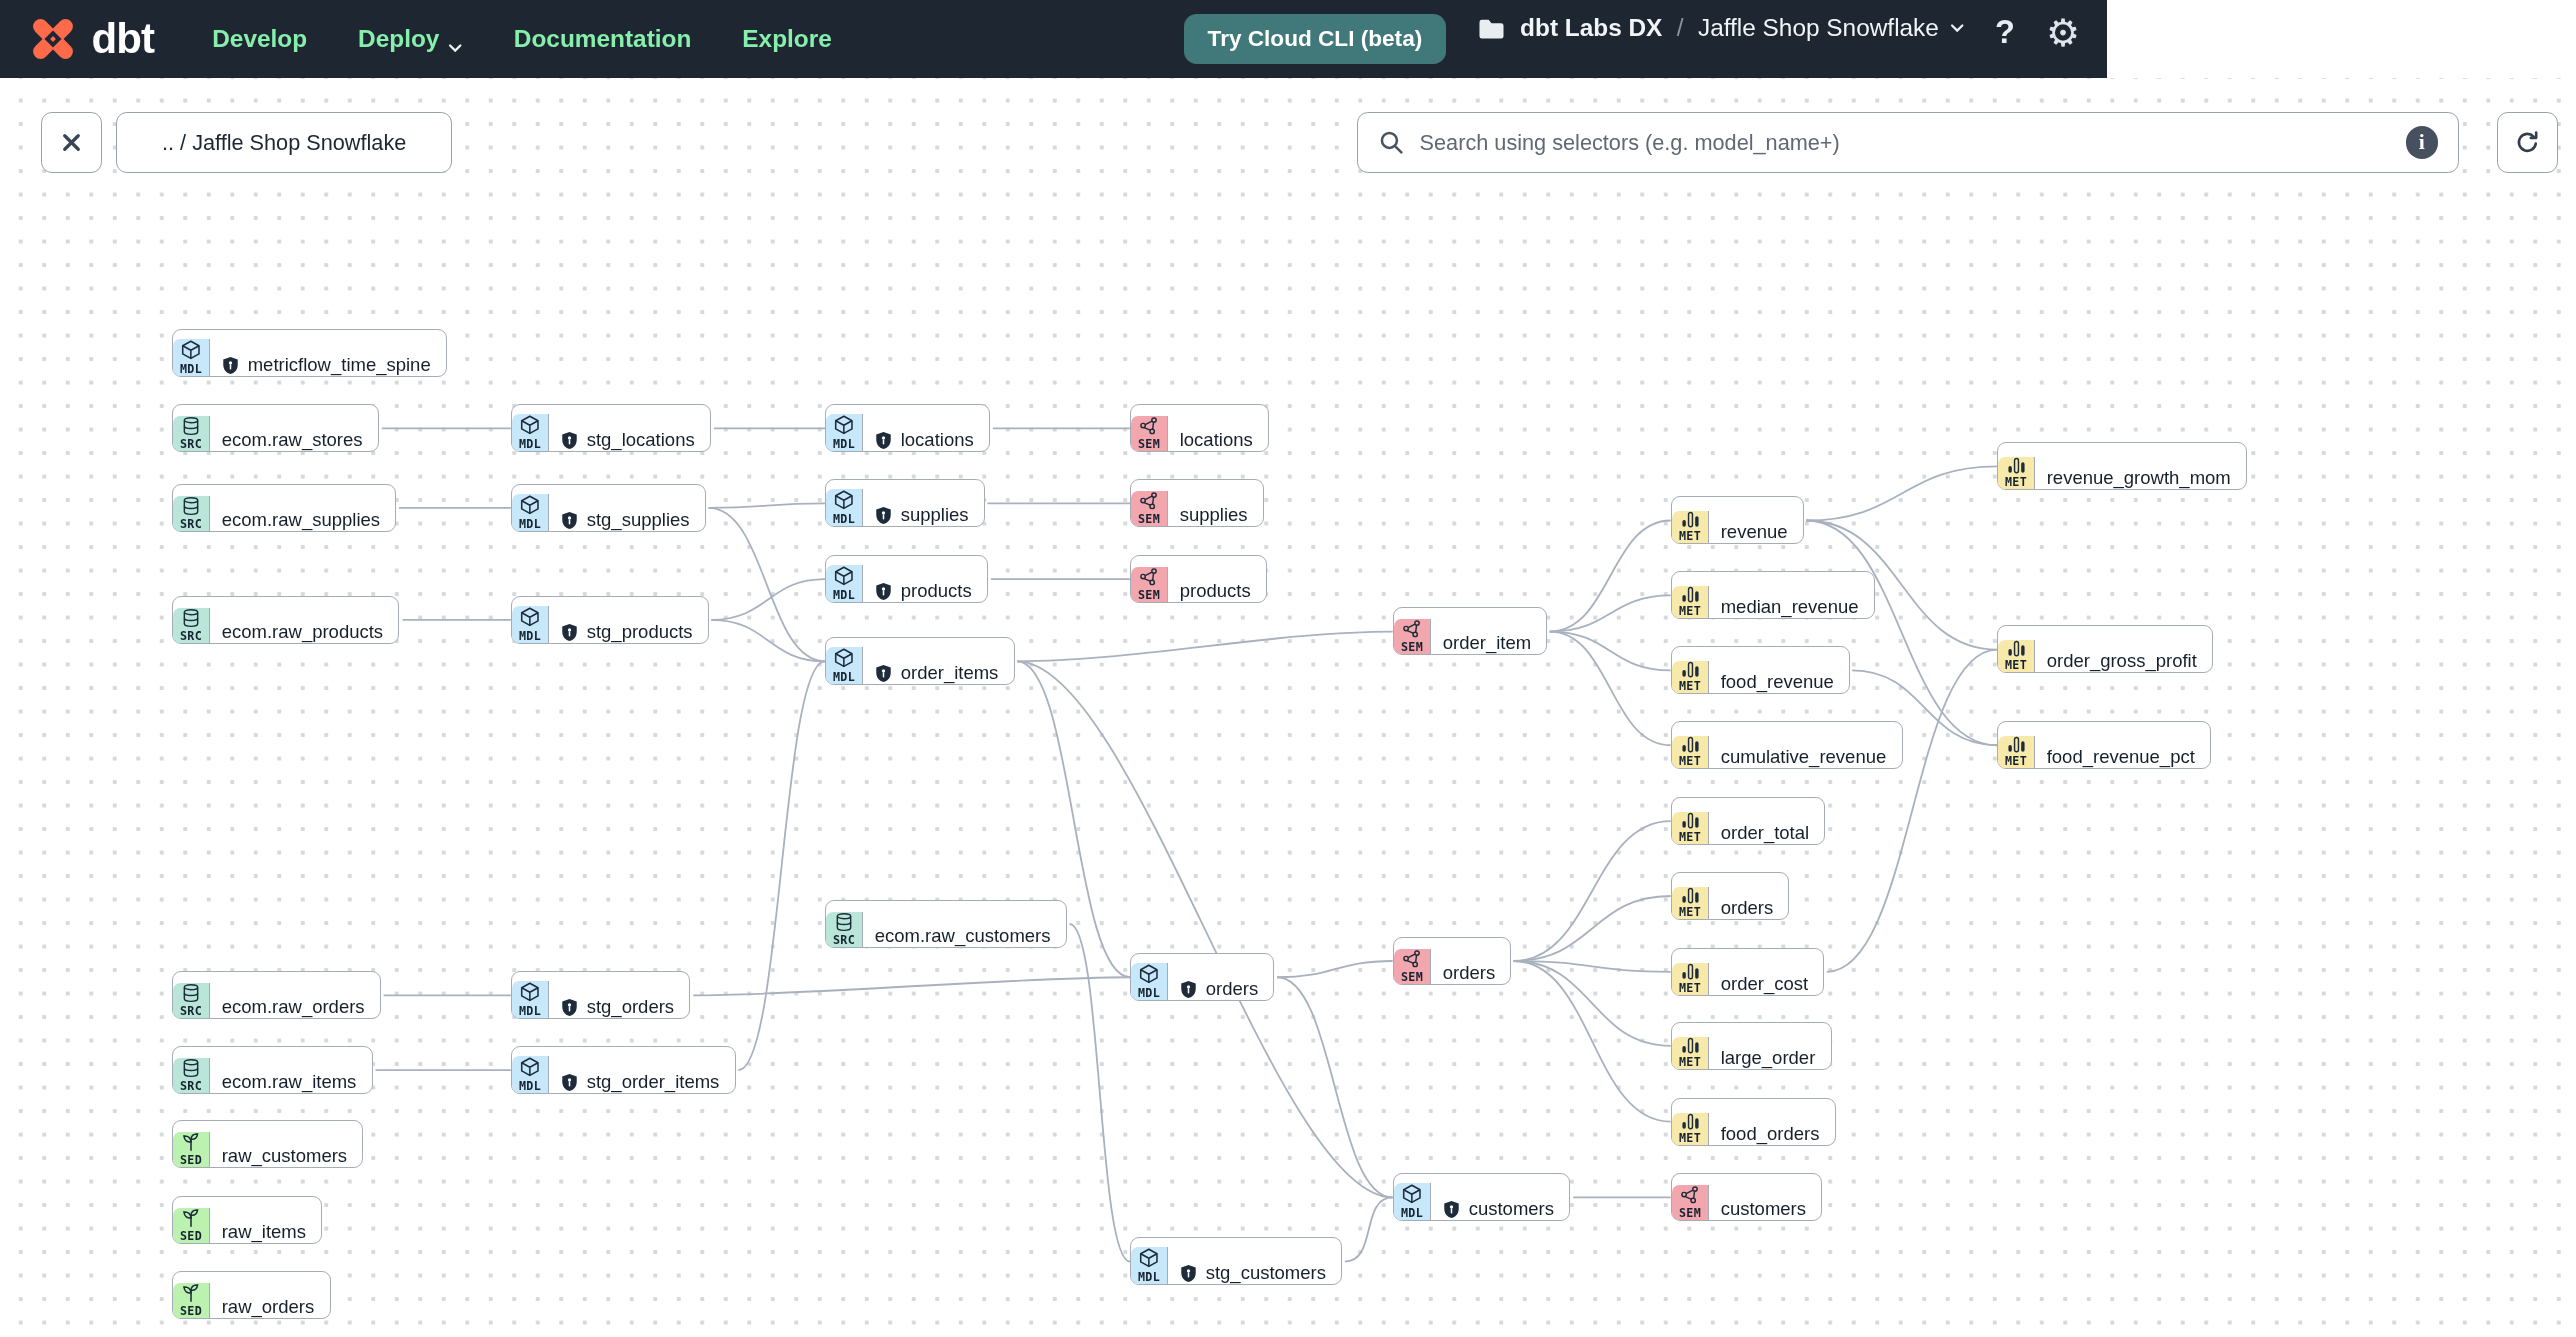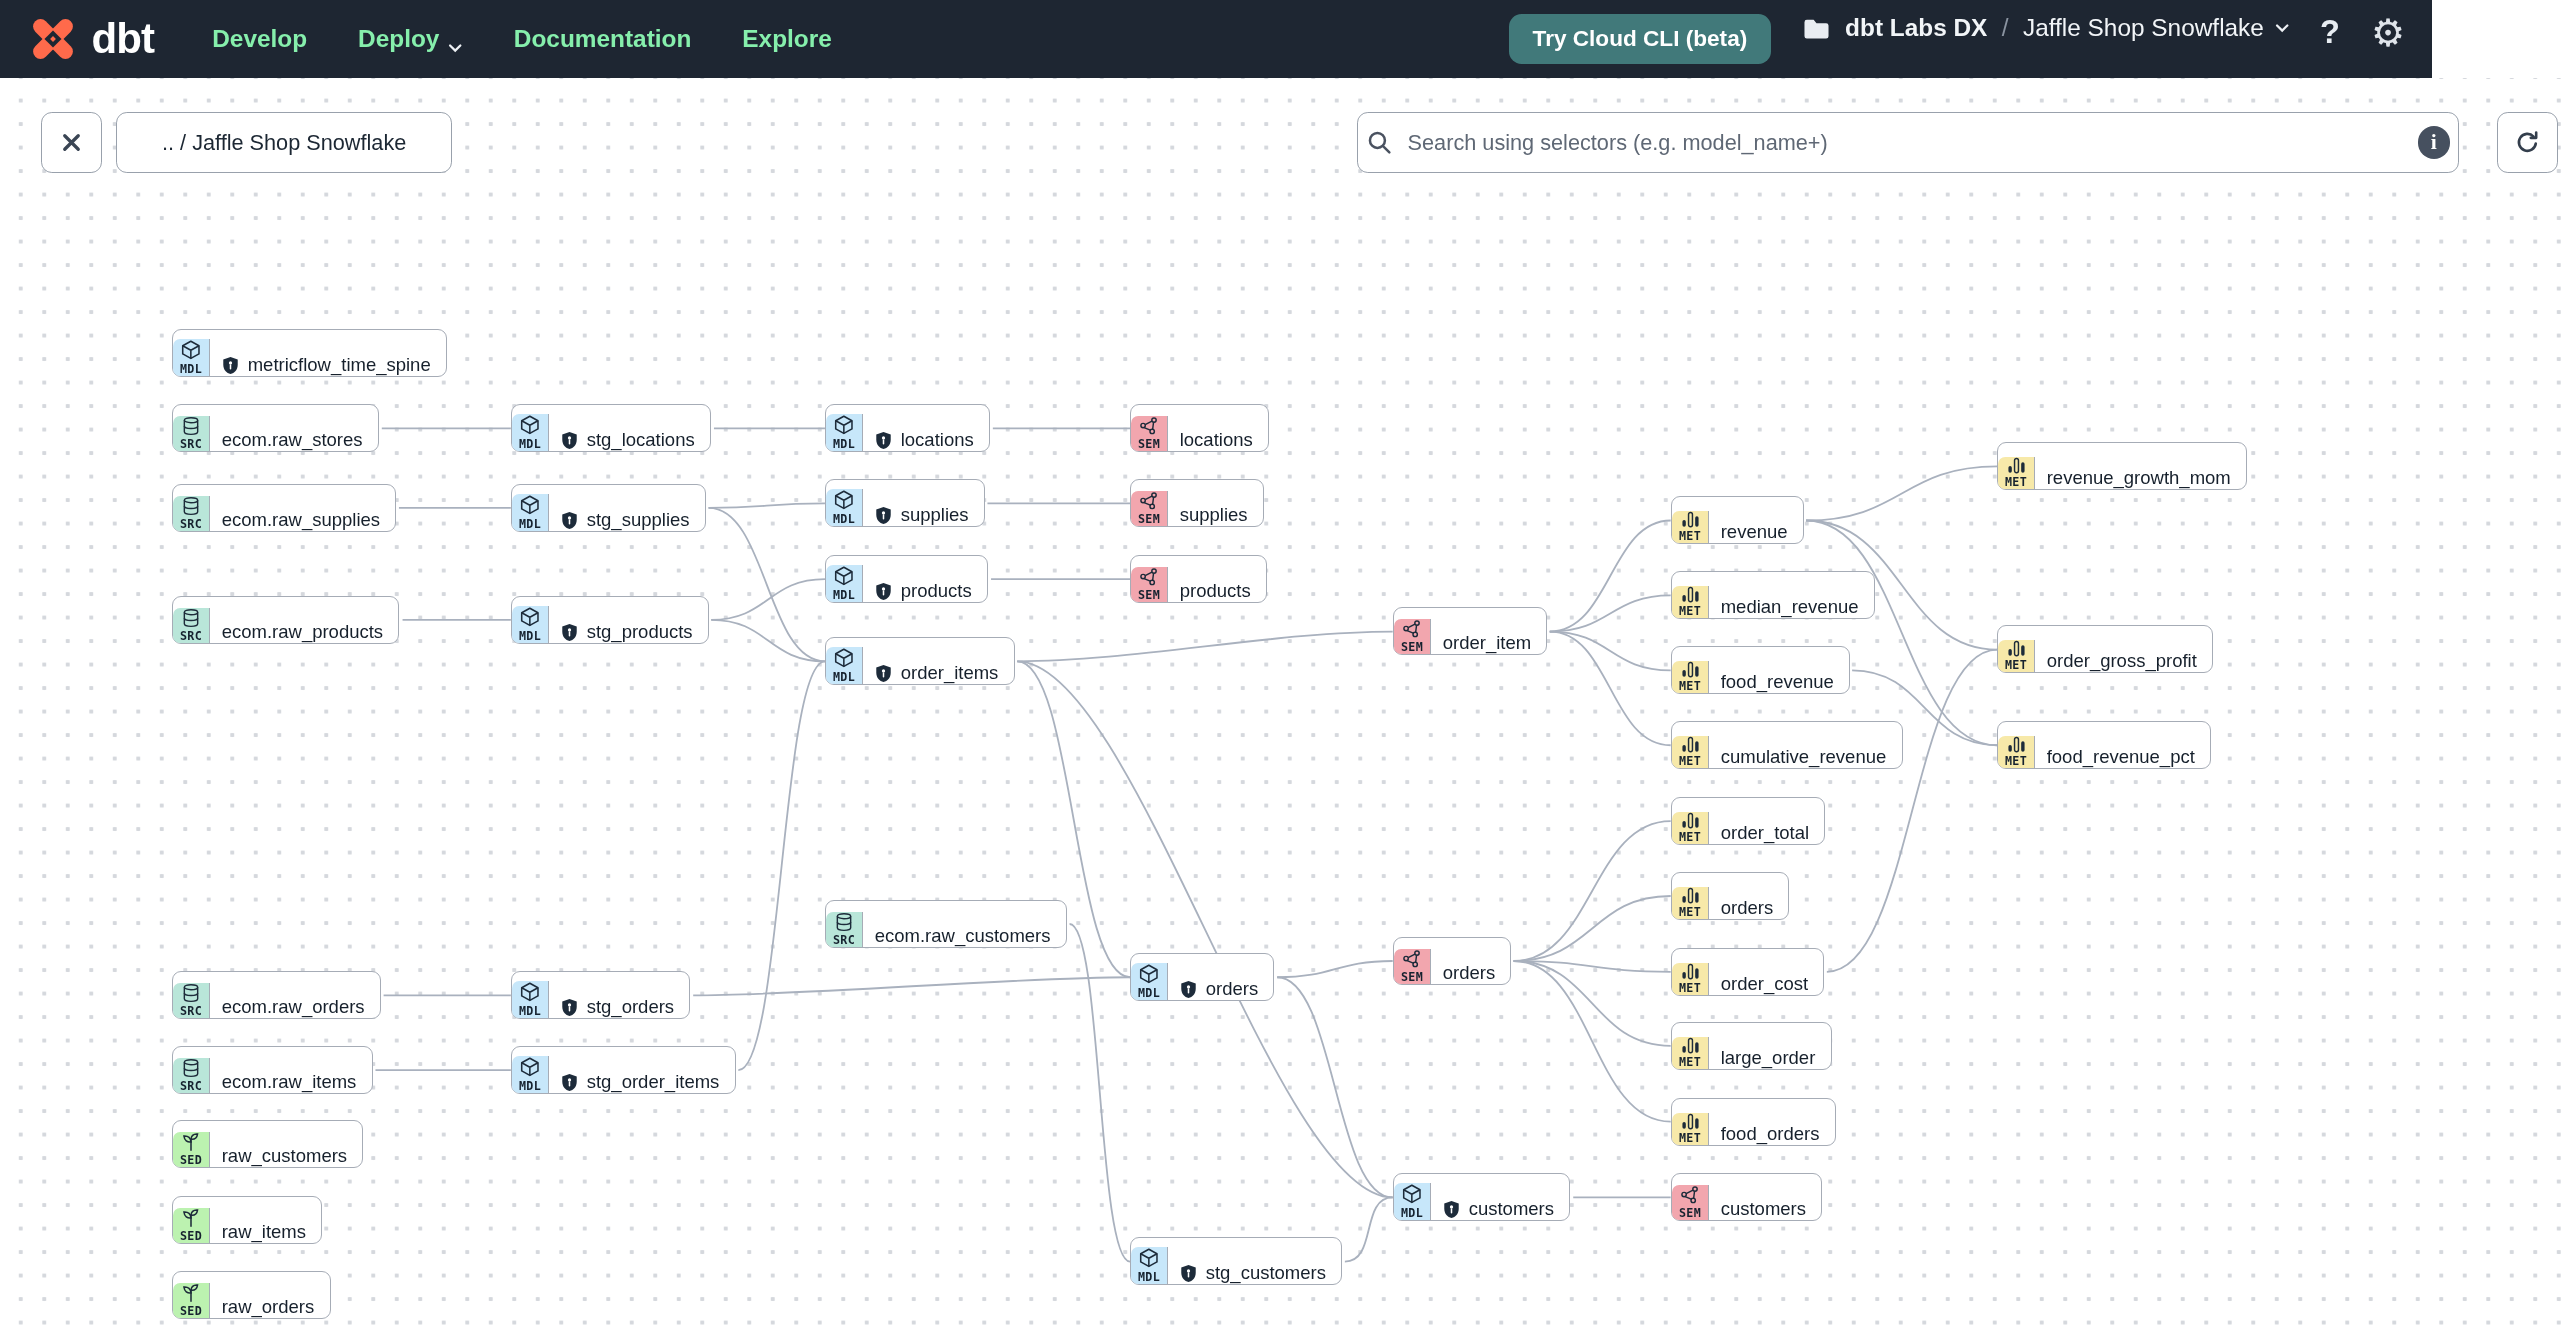--- a/index.html
+++ b/index.html
@@ -2,21 +2,21 @@
 <html style="font-size:14.4px"><head>
 <meta charset="utf-8">
 <style>
   html,body{margin:0;padding:0;}
   body{
     width:2576px;height:1338px;position:relative;overflow:hidden;
     font-family:"Liberation Sans",sans-serif;background:#ffffff;
   }
   
   .nav{
-    position:absolute;top:0;left:0;width:2432px;height:78px;
+    position:absolute;top:0;left:0;width:2107px;height:78px;
     background:#1e2632;display:flex;align-items:center;
     padding:0 27px;box-sizing:border-box;z-index:30;
   }
   .brand{display:flex;align-items:center;gap:12.6px;}
   .brand-word{color:#fff;font-size:42px;font-weight:bold;letter-spacing:-0.9px;}
   .menu{display:flex;align-items:center;gap:51px;margin-left:58px;}
   .menu-item{color:#86efac;font-size:24.4px;font-weight:600;display:flex;align-items:flex-end;gap:9px;cursor:pointer;}
   .nav-right{margin-left:auto;display:flex;align-items:flex-start;gap:31px;}
   .cta{
     background:#41797a;color:#fff;font-size:22.6px;font-weight:600;
@@ -36,21 +36,21 @@
     background-size:23.5px 23.5px;background-position:9px 10.8px;
   }
   
   .ctrl{
     position:absolute;height:61px;background:#fff;border:1.8px solid #99a1ac;
     border-radius:10.8px;box-sizing:border-box;display:flex;align-items:center;z-index:10;
   }
   #close-btn{left:41px;top:112px;width:61px;justify-content:center;cursor:pointer;}
   #crumb-box{left:116px;top:112px;padding:0 45px;}
   #crumb-box span{font-size:21.7px;color:#1c2733;white-space:nowrap;}
-  #search-box{left:1357px;top:112px;width:1102px;padding:0 8px;gap:12.6px;}
+  #search-box{left:1357px;top:112px;width:1102px;padding:0 20px;gap:12.6px;}
   #search-box input{
     flex:1;border:none;outline:none;font-family:inherit;font-size:21.7px;color:#1c2733;background:transparent;
   }
   #search-box input::placeholder{color:#5f6875;}
   .info-circle{
     width:32.5px;height:32.5px;border-radius:50%;background:#46505f;color:#fff;
     display:flex;align-items:center;justify-content:center;
     font-family:"Liberation Serif",serif;font-size:21.7px;font-weight:bold;cursor:pointer;flex:none;
   }
   #refresh-btn{left:2497px;top:112px;width:61px;justify-content:center;cursor:pointer;}

